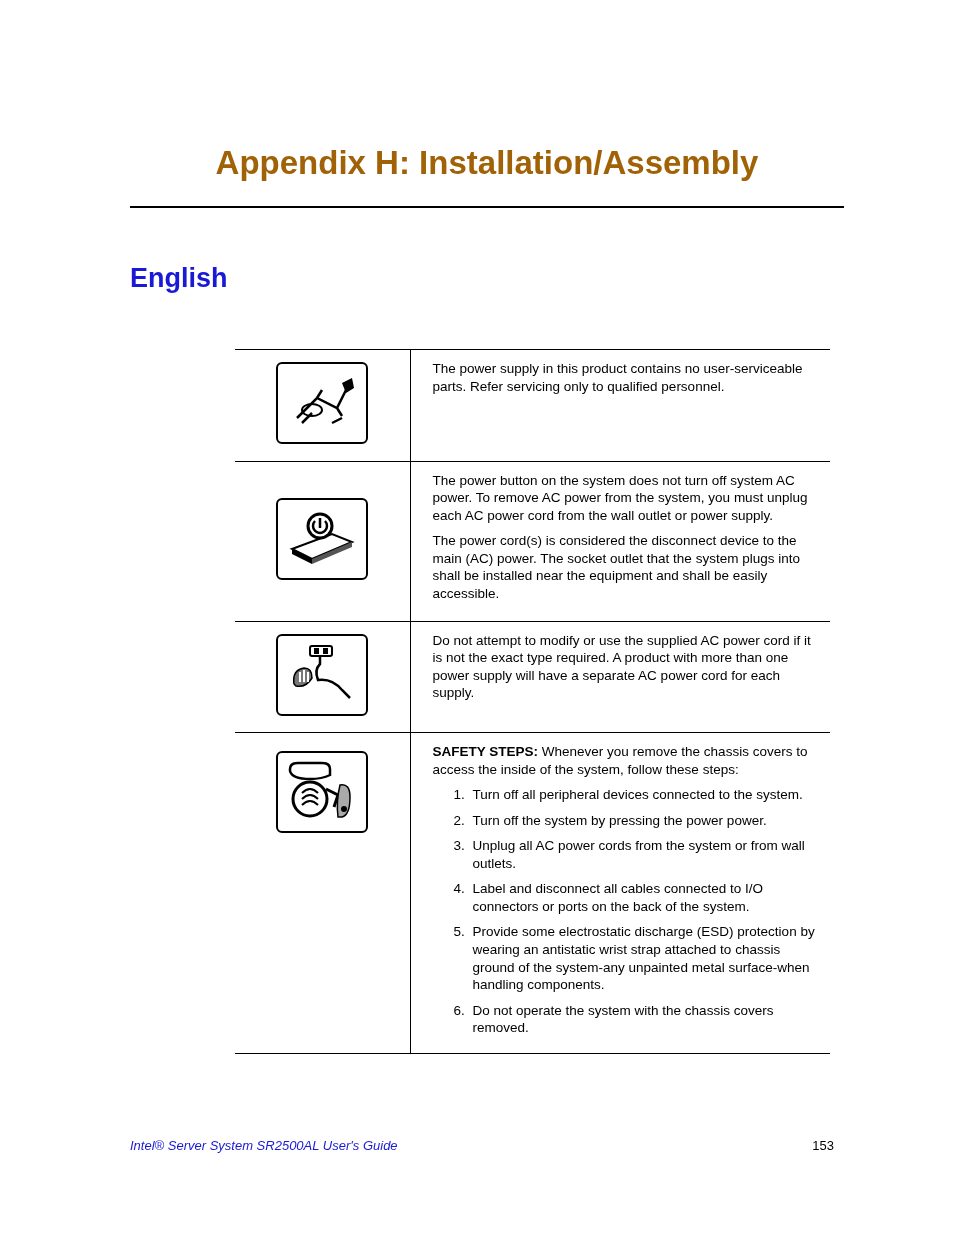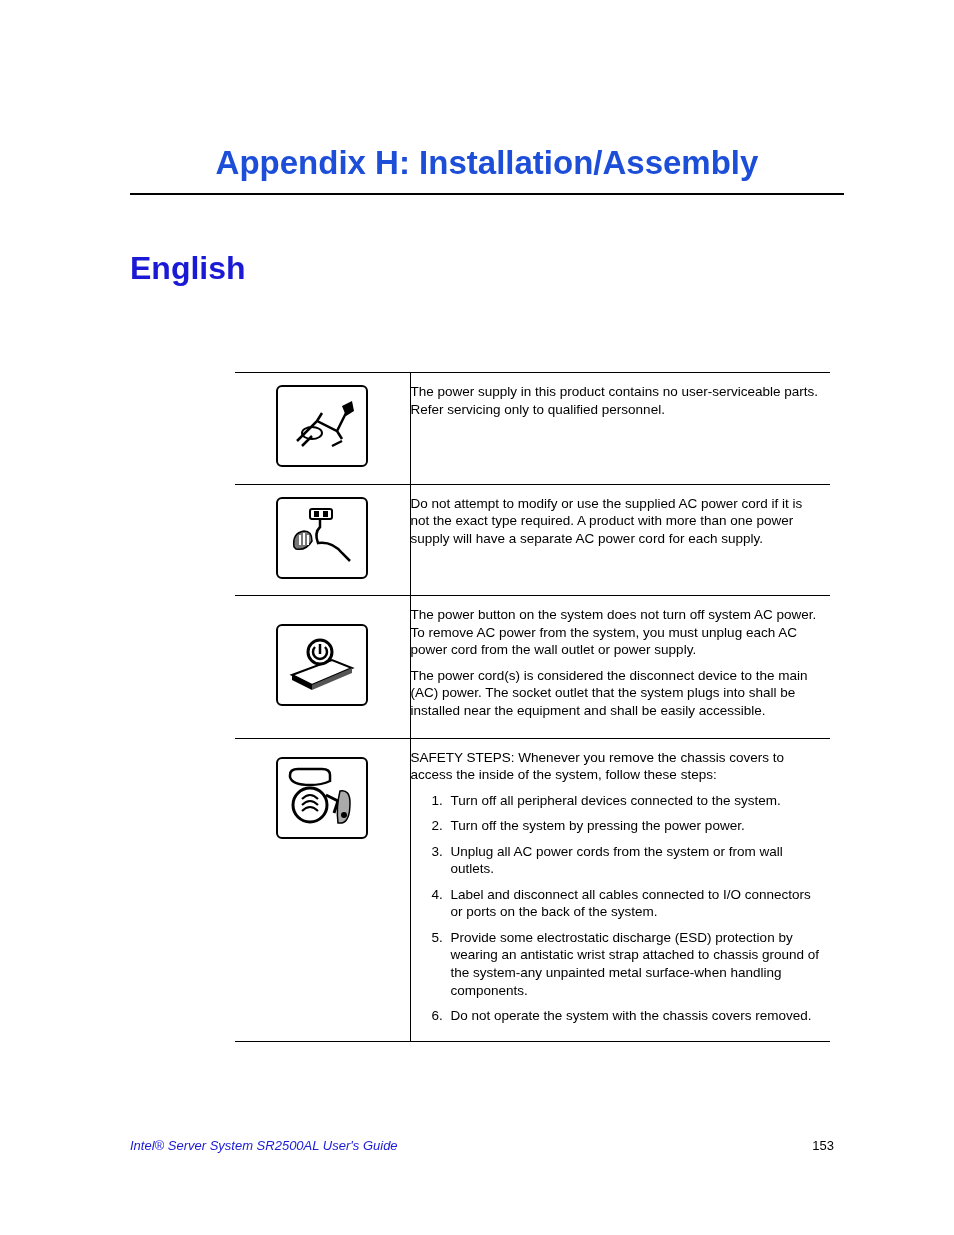--- a/index.html
+++ b/index.html
@@ -5,34 +5,34 @@
   * { box-sizing: border-box; margin: 0; padding: 0; }
   body {
     font-family: Arial, Helvetica, sans-serif;
     background: #fff;
     width: 954px;
     height: 1235px;
     position: relative;
     padding: 140px 110px 60px 130px;
   }
   .main-title {
-    color: #1d4ed8;
+    color: #a16207;
     font-size: 33px;
     font-weight: bold;
     text-align: center;
     line-height: 1.4;
-    padding-bottom: 7px;
+    padding-bottom: 20px;
     border-bottom: 2px solid #000;
     margin-bottom: 55px;
   }
   .section-title {
     color: #1a1ad6;
-    font-size: 32px;
+    font-size: 27px;
     font-weight: bold;
-    margin-bottom: 85px;
+    margin-bottom: 55px;
   }
   table.safety {
     border-collapse: collapse;
     width: 595px;
     margin-left: 105px;
   }
   table.safety td {
     border-top: 1px solid #000;
     border-bottom: 1px solid #000;
     padding: 8px 8px;
@@ -41,21 +41,21 @@
     line-height: 1.3;
   }
   table.safety td.icon-cell {
     width: 175px;
     border-right: 1px solid #000;
     text-align: center;
     vertical-align: middle;
     padding: 12px 8px;
   }
   table.safety td.text-cell {
-    padding: 10px 10px 10px 0;
+    padding: 10px 10px 10px 22px;
   }
   .icon-box {
     display: inline-block;
     border: 2px solid #000;
     border-radius: 6px;
     width: 92px;
     height: 82px;
     background: #fff;
     position: relative;
     overflow: hidden;
@@ -86,21 +86,21 @@
     bottom: 82px;
     display: flex;
     justify-content: space-between;
     font-size: 13px;
   }
   .footer-left {
     color: #1a1ad6;
     font-style: italic;
   }
   .footer-right { color: #000; text-align: right; }
-  .bold { font-weight: normal; }
+  .bold { font-weight: bold; }
   
   svg { display: block; }
 </style>
 </head>
 <body>
 
 <h1 class="main-title">
   <span>Appendix H:  Installation/Assembly</span><br>
 </h1>
 
@@ -120,50 +120,50 @@
         </span>
       </span>
     </td>
     <td class="text-cell">The power supply in this product contains no user-serviceable parts. Refer servicing only to qualified personnel.</td>
   </tr>
   <tr>
     <td class="icon-cell">
       <span class="icon-box">
         <span class="icon-inner">
           <svg width="80" height="70" viewBox="0 0 80 70">
-            <rect x="28" y="6" width="22" height="10" rx="2" fill="none" stroke="#000" stroke-width="2"></rect>
-            <rect x="32" y="8" width="5" height="6" fill="#000"></rect>
-            <rect x="41" y="8" width="5" height="6" fill="#000"></rect>
-            <path d="M38 16 L38 24 Q32 30 36 40 Q50 38 60 50 L68 58" stroke="#000" stroke-width="2.5" fill="none"></path>
-            <path d="M12 44 Q10 30 22 28 Q30 28 30 38 Q24 48 14 46 Z" fill="#777" stroke="#000" stroke-width="1.5"></path>
-            <path d="M18 32 L18 42 M22 30 L22 42 M26 32 L26 42" stroke="#fff" stroke-width="2"></path>
-          </svg>
-        </span>
-      </span>
-    </td>
-    <td class="text-cell">Do not attempt to modify or use the supplied AC power cord if it is not the exact type required. A product with more than one power supply will have a separate AC power cord for each supply.</td>
-  </tr>
-  <tr>
-    <td class="icon-cell">
-      <span class="icon-box">
-        <span class="icon-inner">
-          <svg width="80" height="70" viewBox="0 0 80 70">
             <polygon points="10,45 50,30 70,38 30,55" fill="#fff" stroke="#000" stroke-width="2"></polygon>
             <polygon points="10,45 30,55 30,60 10,50" fill="#000"></polygon>
             <polygon points="30,55 70,38 70,43 30,60" fill="#555"></polygon>
             <circle cx="38" cy="22" r="12" fill="#fff" stroke="#000" stroke-width="3"></circle>
             <path d="M38 14 L38 24 M33 17 A7 7 0 1 0 43 17" stroke="#000" stroke-width="2.5" fill="none"></path>
           </svg>
         </span>
       </span>
     </td>
     <td class="text-cell">
       <div class="para">The power button on the system does not turn off system AC power. To remove AC power from the system, you must unplug each AC power cord from the wall outlet or power supply.</div>
       <div class="para">The power cord(s) is considered the disconnect device to the main (AC) power. The socket outlet that the system plugs into shall be installed near the equipment and shall be easily accessible.</div>
     </td>
+  </tr>
+  <tr>
+    <td class="icon-cell">
+      <span class="icon-box">
+        <span class="icon-inner">
+          <svg width="80" height="70" viewBox="0 0 80 70">
+            <rect x="28" y="6" width="22" height="10" rx="2" fill="none" stroke="#000" stroke-width="2"></rect>
+            <rect x="32" y="8" width="5" height="6" fill="#000"></rect>
+            <rect x="41" y="8" width="5" height="6" fill="#000"></rect>
+            <path d="M38 16 L38 24 Q32 30 36 40 Q50 38 60 50 L68 58" stroke="#000" stroke-width="2.5" fill="none"></path>
+            <path d="M12 44 Q10 30 22 28 Q30 28 30 38 Q24 48 14 46 Z" fill="#777" stroke="#000" stroke-width="1.5"></path>
+            <path d="M18 32 L18 42 M22 30 L22 42 M26 32 L26 42" stroke="#fff" stroke-width="2"></path>
+          </svg>
+        </span>
+      </span>
+    </td>
+    <td class="text-cell">Do not attempt to modify or use the supplied AC power cord if it is not the exact type required. A product with more than one power supply will have a separate AC power cord for each supply.</td>
   </tr>
   <tr>
     <td class="icon-cell" style="vertical-align:top;padding-top:18px;">
       <span class="icon-box">
         <span class="icon-inner">
           <svg width="80" height="70" viewBox="0 0 80 70">
             <path d="M8 12 Q8 6 16 6 L40 6 Q48 6 48 12 L48 18 Q40 22 28 22 Q10 22 8 14 Z" fill="#fff" stroke="#000" stroke-width="2.5"></path>
             <circle cx="28" cy="42" r="17" fill="#fff" stroke="#000" stroke-width="3"></circle>
             <path d="M20 36 Q28 28 36 36 M20 42 Q28 34 36 42 M20 48 Q28 40 36 48" stroke="#000" stroke-width="2" fill="none"></path>
             <path d="M44 32 L56 38 L52 50" stroke="#000" stroke-width="3" fill="none"></path>

